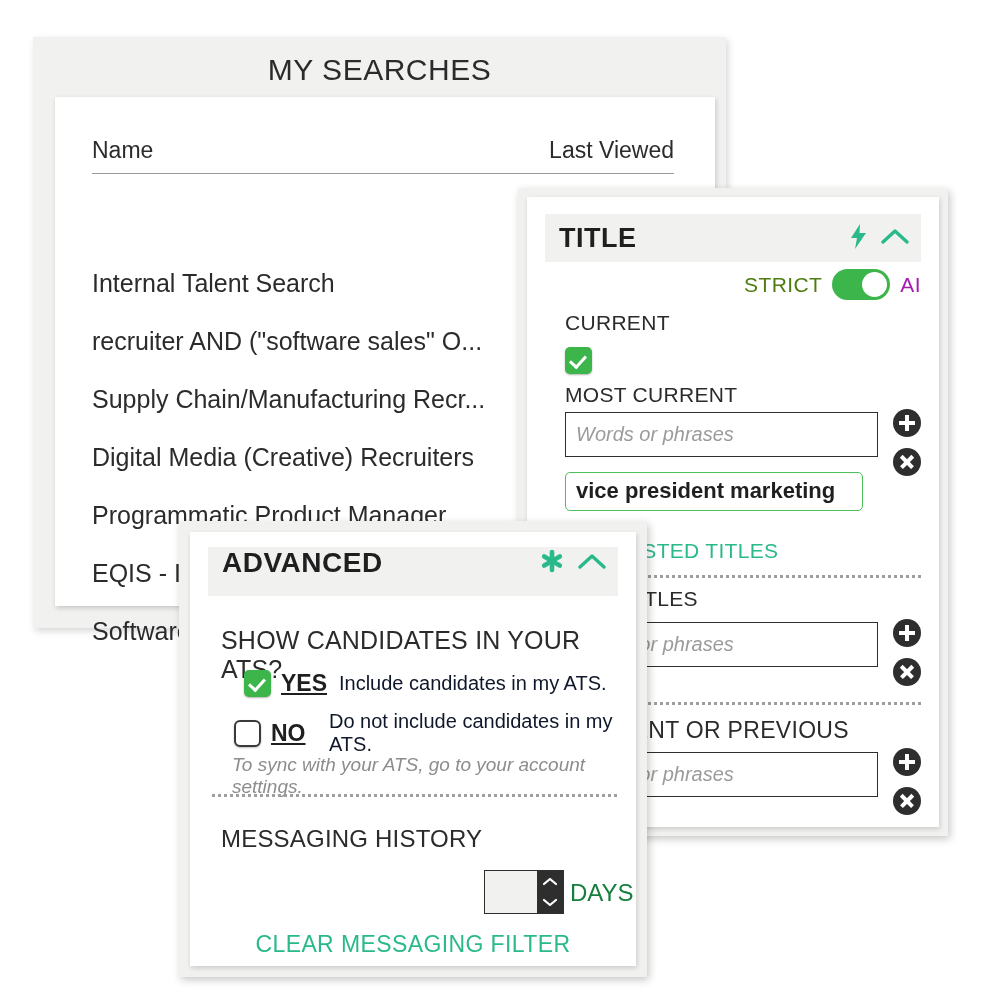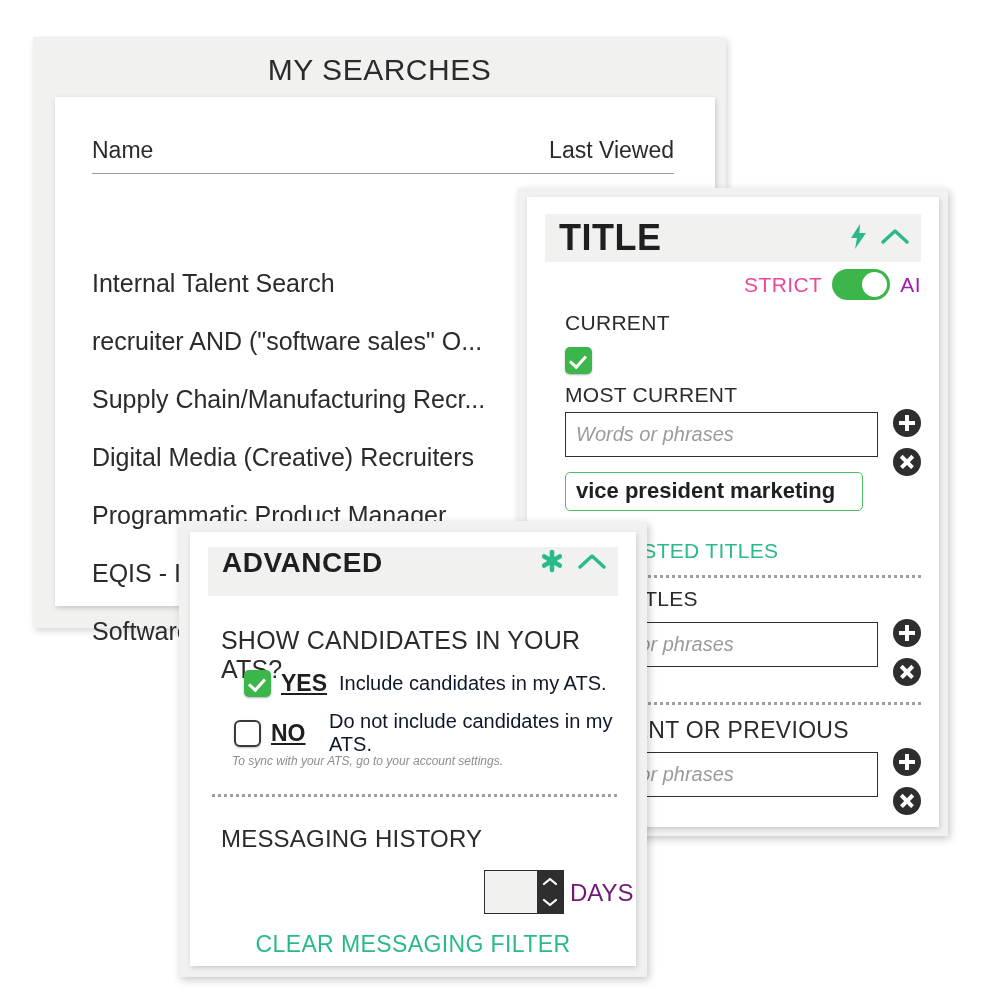--- a/index.html
+++ b/index.html
@@ -86,37 +86,37 @@
     left: 18px; top: 17px;
     width: 376px; height: 48px;
     background: #f1f1f0;
     display: flex;
     align-items: center;
     justify-content: space-between;
     padding: 0 12px 0 14px;
     box-sizing: border-box;
   }
   #title-header .ttl {
-    font-size: 36px;
+    font-size: 27px;
     font-weight: bold;
     color: #1f1f1f;
     letter-spacing: 0.5px;
   }
   .hdr-icons { display: flex; align-items: center; gap: 14px; }
 
   #strict-row {
     position: absolute;
     left: 18px; top: 72px;
     width: 376px;
     display: flex;
     align-items: center;
     justify-content: flex-end;
     gap: 10px;
   }
-  .strict-lbl { font-size: 21px; color: #ec4899; letter-spacing: 0.4px; }
+  .strict-lbl { font-size: 21px; color: #4d7c0f; letter-spacing: 0.4px; }
   .ai-lbl { font-size: 21px; color: #a21caf; letter-spacing: 0.4px; }
   .toggle {
     width: 58px; height: 31px;
     border-radius: 16px;
     background: #3cb54a;
     position: relative;
     cursor: pointer;
     flex: none;
   }
   .toggle .knob {
@@ -267,21 +267,21 @@
     width: 27px; height: 27px;
     border-radius: 6px;
     background: #fff;
     border: 2px solid #3a3a3a;
     box-shadow: 0 1px 2px rgba(0,0,0,0.25);
     box-sizing: border-box;
     flex: none;
   }
   .note-italic {
     position: absolute;
-    font-size: 12px;
+    font-size: 19px;
     font-style: italic;
     color: #8d8d8d;
   }
   .msg-title {
     position: absolute;
     left: 31px; top: 293px;
     font-size: 24px;
     color: #2b2b2b;
     letter-spacing: 0.2px;
   }
@@ -311,21 +311,21 @@
     width: 26px; background: #2e2e2e;
     display: flex; flex-direction: column;
   }
   #spinner .btns div {
     flex: 1; display: flex; align-items: center; justify-content: center;
     cursor: pointer;
   }
   .days-lbl {
     position: absolute;
     left: 380px; top: 347px;
-    font-size: 24px; color: #701a75;
+    font-size: 24px; color: #15803d;
   }
   .clear-link {
     position: absolute;
     left: 0; top: 399px;
     width: 446px;
     text-align: center;
     font-size: 23px;
     color: #2ab98a;
     letter-spacing: 0.4px;
     cursor: pointer;

